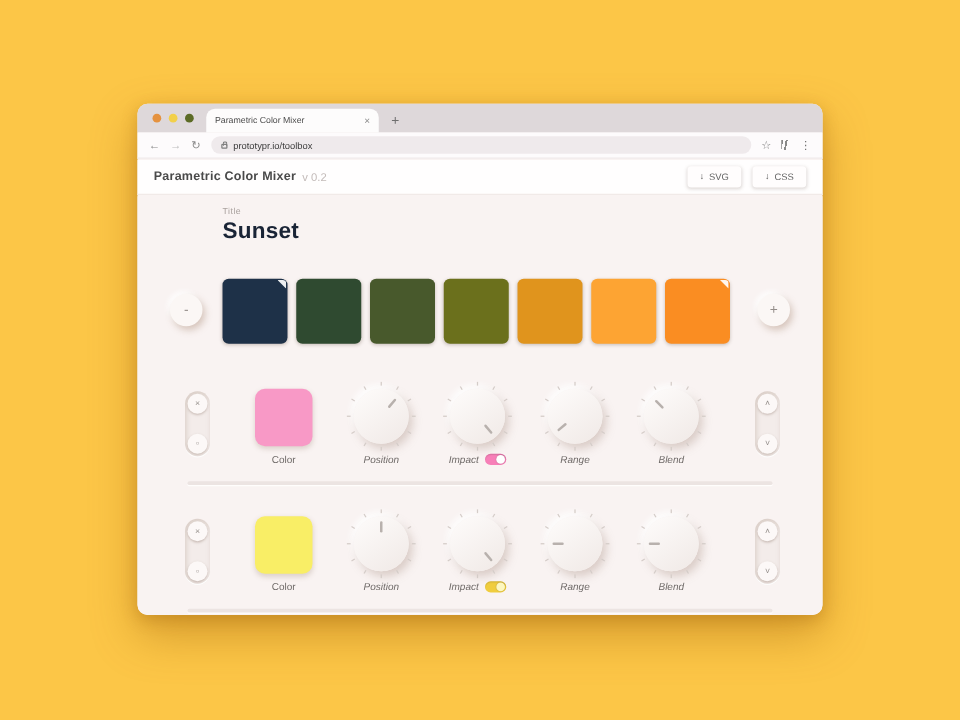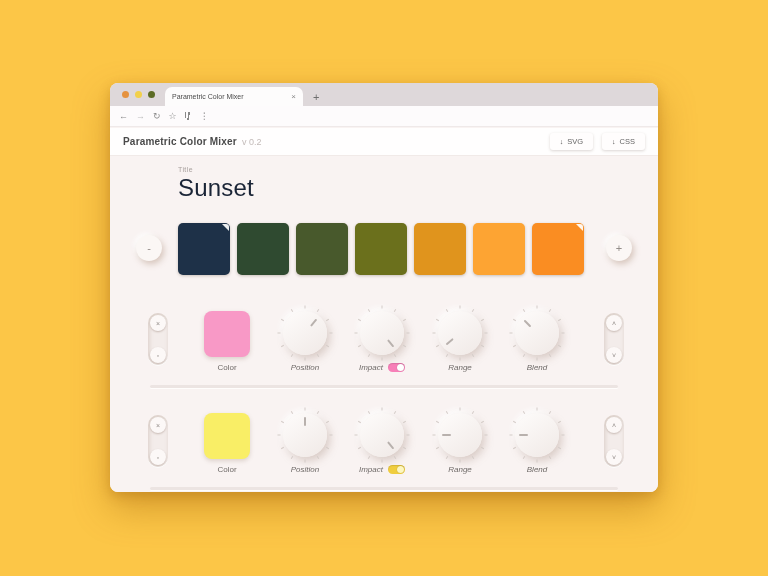--- a/index.html
+++ b/index.html
@@ -45,21 +45,21 @@
     box-shadow:0 1px 3px rgba(90,70,60,.22); display:flex; align-items:center; gap:4px;
     font-size:7.5px; color:#666; margin-left:9px; font-family:inherit; }
   .dl-glyph { font-size:7px; color:#4a4a4a; }
 
   
   .content { position:absolute; left:0; top:74px; right:0; bottom:0; background:#f9f3f2;
     border-radius:0 0 8px 8px; overflow:hidden; }
 
   .title-block { position:absolute; left:68px; top:9px; }
   .title-label { font-size:7px; color:#a9a19e; letter-spacing:.4px; }
-  .title-value { font-size:24px; color:#1a2436; font-weight:400; margin-top:1px; letter-spacing:.2px; }
+  .title-value { font-size:18px; color:#1a2436; font-weight:700; margin-top:1px; letter-spacing:.2px; }
 
   .palette-row { position:absolute; left:0; right:0; top:66px; height:60px; }
   .round-btn { position:absolute; width:26px; height:26px; border-radius:50%; background:#fbf7f5;
     border:none; box-shadow:2px 3px 6px rgba(170,140,120,.45), -2px -2px 4px #fff;
     font-size:11px; color:#938d89; line-height:1; top:12px; font-family:inherit; }
   .round-btn.minus { left:26px; }
   .round-btn.plus { left:496px; }
   .swatches { position:absolute; left:68px; top:0; display:flex; gap:7px; }
   .swatch { width:52px; height:52px; border-radius:5px; position:relative;
     box-shadow:0 1px 3px rgba(60,40,20,.25); }
@@ -117,20 +117,24 @@
       <span class="tab-title">Parametric Color Mixer</span>
       <span class="tab-close">×</span>
     </div>
     <span class="newtab">+</span>
   </div>
 
   <div class="toolbar">
     <span class="nav-ic">←</span>
     <span class="nav-ic fwd">→</span>
     <span class="nav-ic">↻</span>
+    <div class="urlbar">
+      <span class="lock"></span>
+      <span class="url-text">prototypr.io/toolbox</span>
+    </div>
     <span class="star">☆</span>
     <span class="panel-ic"></span>
     <span class="menu-ic">⋮</span>
   </div>
 
   <div class="appheader">
     <span class="app-title">Parametric Color Mixer</span>
     <span class="app-version">v 0.2</span>
     <span class="hdr-spacer"></span>
     <button class="export-btn">

